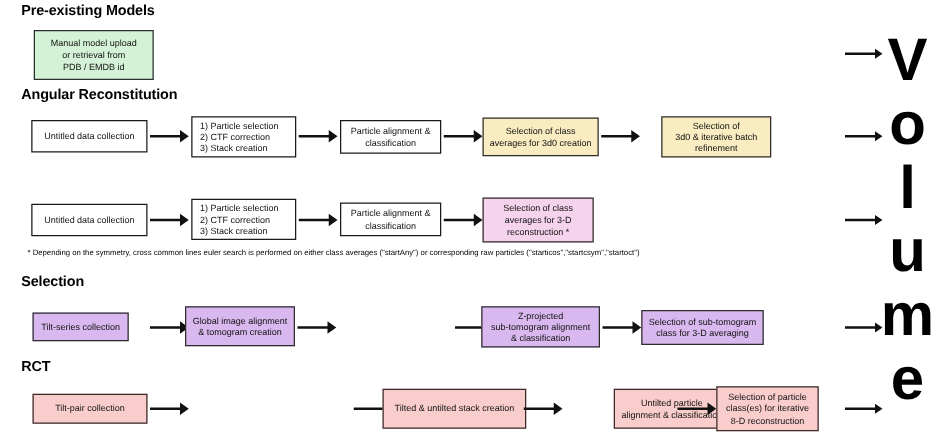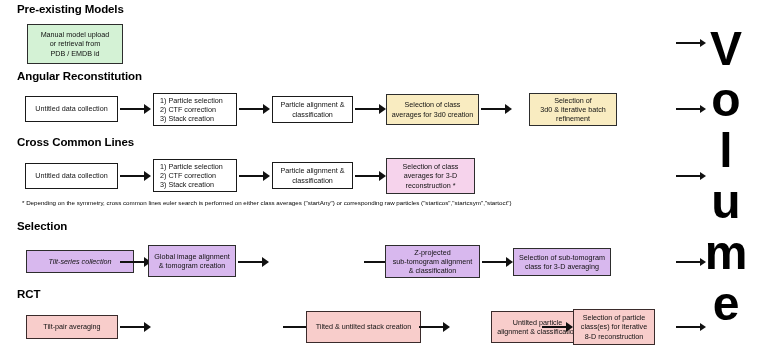--- a/index.html
+++ b/index.html
@@ -118,21 +118,20 @@
 </style>
 </head>
 <body>
 
 <div class="canvas">
 
   <div class="section-title" style="left:5px; top:3px;">Pre-existing Models</div>
 
   <div class="section-title" style="left:5px; top:70px;">Angular Reconstitution</div>
 
-  <div class="section-title" style="left:5px; top:136px;">Cross Common Lines</div>
 
   <div class="section-title" style="left:5px; top:220px;">Selection</div>
 
   <div class="section-title" style="left:5px; top:288px;">RCT</div>
 
   <div class="node fill-green" style="left:27px; top:24px; width:96px; height:40px;">
     <span class="node-text">Manual model upload
 or retrieval from
 PDB / EMDB id</span>
   </div>
@@ -229,21 +228,21 @@
 reconstruction *</span>
   </div>
 
   <div class="arrow arrow-thin" style="left:676px; top:176px; width:32px;">
     <span class="shaft" style="width:25px;"></span>
     <span class="head" style="left:24px;"></span>
   </div>
 
   <div class="footnote" style="left:22px; top:199px;">* Depending on the symmetry, cross common lines euler search is performed on either class averages ("startAny") or corresponding raw particles ("starticos","startcsym","startoct")</div>
 
-  <div class="node fill-purple" style="left:26px; top:250px; width:108px; height:23px;font-style:italic;">
+  <div class="node fill-purple" style="left:26px; top:250px; width:77px; height:23px;">
     <span class="node-text">Tilt-series collection</span>
   </div>
 
   <div class="arrow" style="left:120px; top:262px; width:32px;">
     <span class="shaft" style="width:25px;"></span>
     <span class="head" style="left:24px;"></span>
   </div>
 
   <div class="node fill-purple" style="left:148px; top:245px; width:88px; height:32px;">
     <span class="node-text">Global image alignment
@@ -276,21 +275,21 @@
     <span class="node-text">Selection of sub-tomogram
 class for 3-D averaging</span>
   </div>
 
   <div class="arrow arrow-thin" style="left:676px; top:262px; width:32px;">
     <span class="shaft" style="width:25px;"></span>
     <span class="head" style="left:24px;"></span>
   </div>
 
   <div class="node fill-salmon" style="left:26px; top:315px; width:92px; height:24px;">
-    <span class="node-text">Tilt-pair averaging</span>
+    <span class="node-text">Tilt-pair collection</span>
   </div>
 
   <div class="arrow" style="left:120px; top:327px; width:32px;">
     <span class="shaft" style="width:25px;"></span>
     <span class="head" style="left:24px;"></span>
   </div>
 
 
   <div class="arrow" style="left:283px; top:327px; width:32px;">
     <span class="shaft" style="width:25px;"></span>

